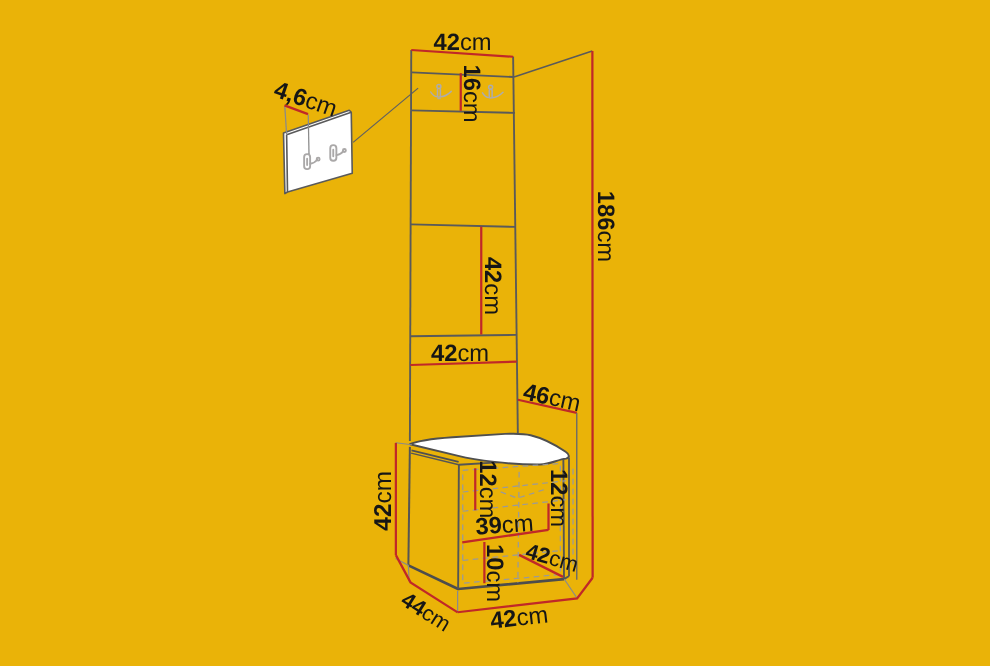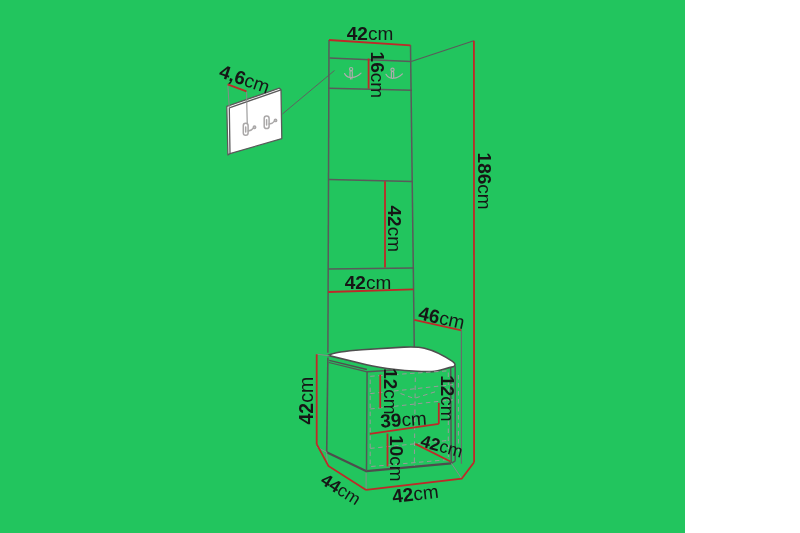--- a/index.html
+++ b/index.html
@@ -1,16 +1,16 @@
 <!DOCTYPE html>
 <html><head>
 <meta charset="utf-8">
 <style>
   html,body{margin:0;padding:0;background:#ffffff;}
-  #page{width:685px;height:533px;position:relative;overflow:hidden;background:#22c55e;}
+  #page{width:792px;height:533px;position:relative;overflow:hidden;background:#eab308;}
   svg{display:block;}
   text{font-family:"Liberation Sans",sans-serif;fill:#161616;}
   .b{font-weight:bold;}
 </style>
 </head>
 <body>
 <div id="page">
 <svg width="800" height="533" viewBox="0 0 800 533">
 
   <g stroke="#5a5a5a" stroke-width="1.3" fill="#ffffff" stroke-linejoin="round">

